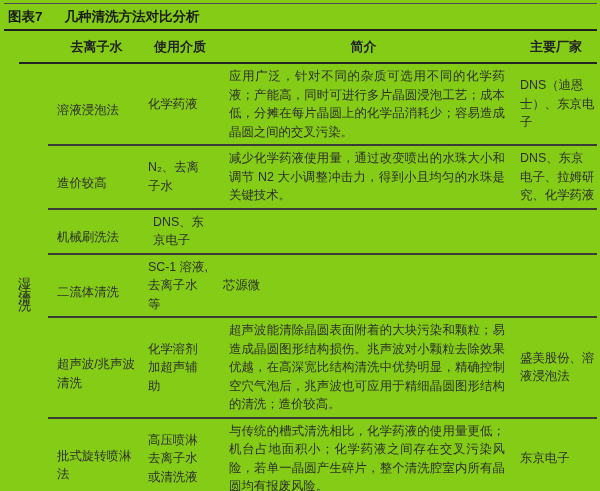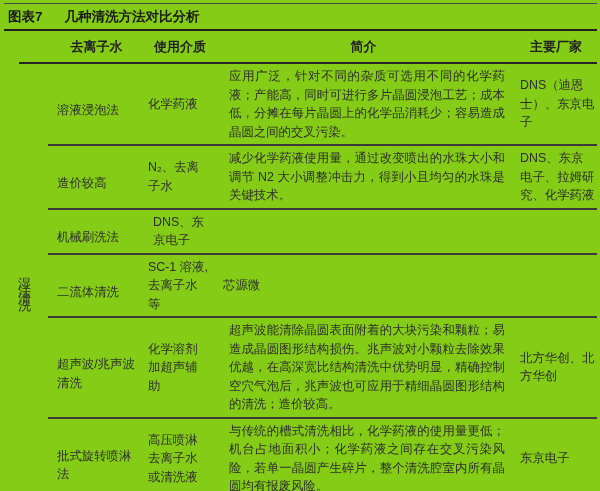--- a/index.html
+++ b/index.html
@@ -139,21 +139,21 @@
   <div class="row">
     <div class="cell c-method">二流体清洗</div>
     <div class="cell c-medium">SC-1 溶液,去离子水等</div>
     <div class="cell c-vendors">芯源微</div>
   </div>
 
   <div class="row">
     <div class="cell c-method">超声波/兆声波清洗</div>
     <div class="cell c-medium">化学溶剂加超声辅助</div>
     <div class="cell c-desc">超声波能清除晶圆表面附着的大块污染和颗粒；易造成晶圆图形结构损伤。兆声波对小颗粒去除效果优越，在高深宽比结构清洗中优势明显，精确控制空穴气泡后，兆声波也可应用于精细晶圆图形结构的清洗；造价较高。</div>
-    <div class="cell c-vendors">北方华创、北方华创</div>
+    <div class="cell c-vendors">盛美股份、溶液浸泡法</div>
   </div>
 
   <div class="row">
     <div class="cell c-method">批式旋转喷淋法</div>
     <div class="cell c-medium">高压喷淋去离子水或清洗液</div>
     <div class="cell c-desc">与传统的槽式清洗相比，化学药液的使用量更低；机台占地面积小；化学药液之间存在交叉污染风险，若单一晶圆产生碎片，整个清洗腔室内所有晶圆均有报废风险。</div>
     <div class="cell c-vendors">东京电子</div>
   </div>
 </div>
   </div>

